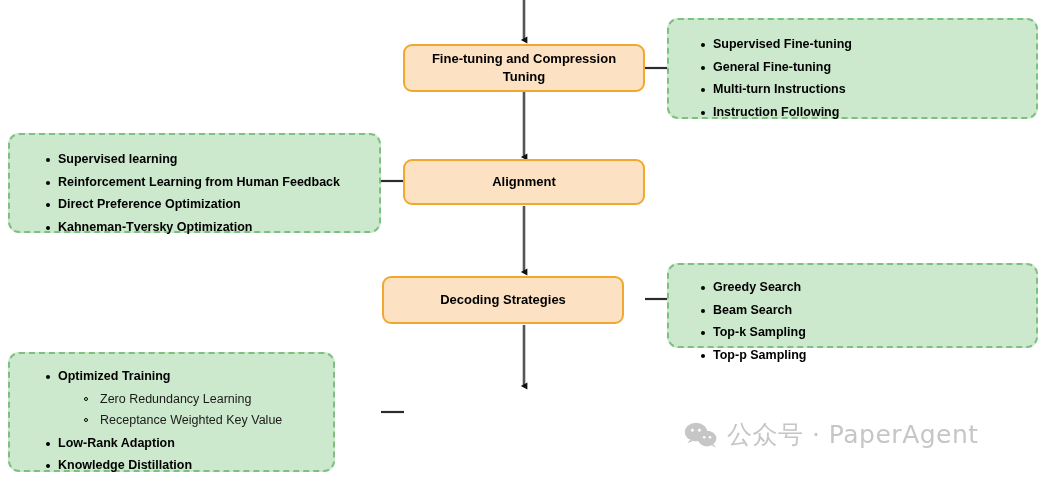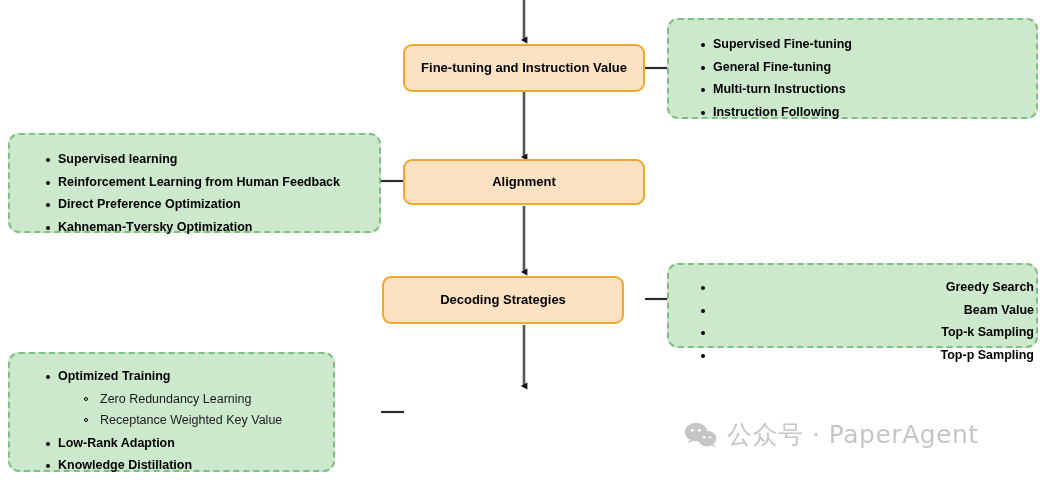--- a/index.html
+++ b/index.html
@@ -164,21 +164,21 @@
       <line x1="524" y1="325" x2="524" y2="386" stroke="#555555" stroke-width="2.6" marker-end="url(#arrowhead)"></line>
     </g>
 
     <line x1="645" y1="68" x2="667" y2="68" stroke="#2b2b2b" stroke-width="2.2"></line>
     <line x1="381" y1="181" x2="404" y2="181" stroke="#2b2b2b" stroke-width="2.2"></line>
     <line x1="645" y1="299" x2="667" y2="299" stroke="#2b2b2b" stroke-width="2.2"></line>
     <line x1="381" y1="412" x2="404" y2="412" stroke="#2b2b2b" stroke-width="2.2"></line>
   </svg>
 
   <div class="stage-node" style="left:403px; top:44px; width:242px; height:48px;">
-    <span class="stage-label">Fine-tuning and Instruction Value</span>
+    <span class="stage-label">Fine-tuning and Compression Tuning</span>
   </div>
 
   <div class="stage-node" style="left:403px; top:159px; width:242px; height:46px;">
     <span class="stage-label">Alignment</span>
   </div>
 
   <div class="stage-node" style="left:382px; top:276px; width:242px; height:48px;">
     <span class="stage-label">Decoding Strategies</span>
   </div>
 
@@ -211,26 +211,26 @@
       <li class="detail-item">
         <span class="item-text">Direct Preference Optimization</span>
       </li>
       <li class="detail-item">
         <span class="item-text">Kahneman-Tversky Optimization</span>
       </li>
     </ul>
   </div>
 
   <div class="detail-panel" style="left:667px; top:263px; width:371px; height:85px;">
-    <ul class="detail-list" style="padding:14px 0 0 24px;text-align:right;">
+    <ul class="detail-list" style="padding:14px 0 0 24px;">
       <li class="detail-item">
         <span class="item-text">Greedy Search</span>
       </li>
       <li class="detail-item">
-        <span class="item-text">Beam Value</span>
+        <span class="item-text">Beam Search</span>
       </li>
       <li class="detail-item">
         <span class="item-text">Top-k Sampling</span>
       </li>
       <li class="detail-item">
         <span class="item-text">Top-p Sampling</span>
       </li>
     </ul>
   </div>
 

